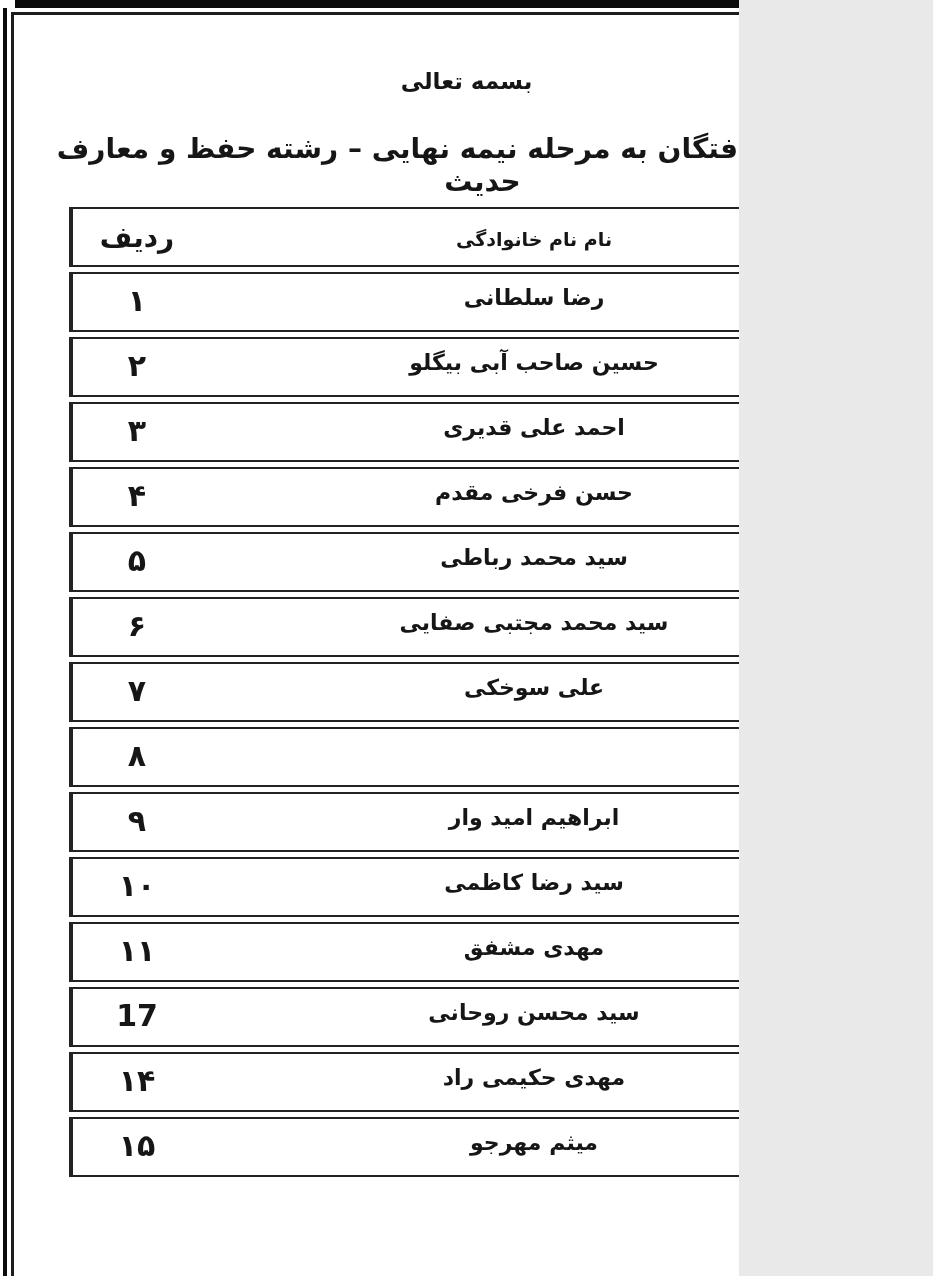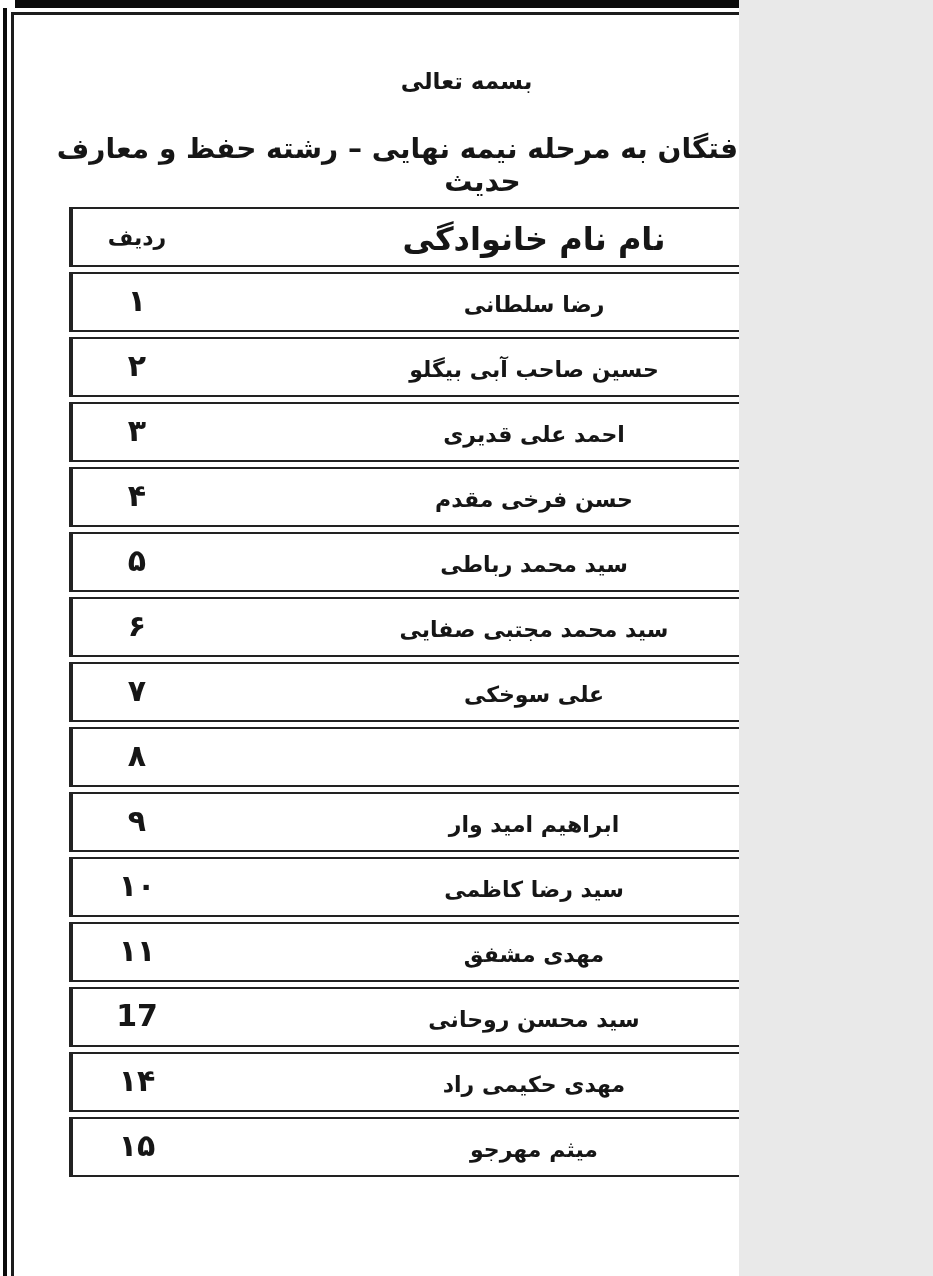--- a/index.html
+++ b/index.html
@@ -45,40 +45,40 @@
   .t-row{
     display:flex; flex-direction:row-reverse;
     height:60px; margin-bottom:5px;
     border:2px solid var(--border);
     background:var(--page);
   }
   .t-row:last-child{ margin-bottom:0; }
   .name-cell{
     flex:1;
     display:flex; justify-content:center; align-items:flex-start;
-    padding-top:18px;
+    padding-top:11px;
     font-weight:bold; font-size:22px;
     direction:rtl;
   }
   .num-cell{
     width:130px;
     border-left:2px solid var(--border);
     display:flex; justify-content:center; align-items:flex-start;
     padding-top:9px;
     font-weight:bold; font-size:30px;
     direction:rtl;
   }
   .t-header{ height:60px; }
   .t-header .name-cell{
     align-items:center; padding-top:4px;
-    font-size:32px;
+    font-size:19px;
   }
   .t-header .num-cell{
     align-items:center; padding-top:0;
-    font-size:22px;
+    font-size:28px;
     text-align:right;
   }
 </style>
 </head>
 <body>
 
 <div class="screen">
   <div class="scan-top"></div>
   <div class="scan-left"></div>
   <div class="scan-right"></div>

